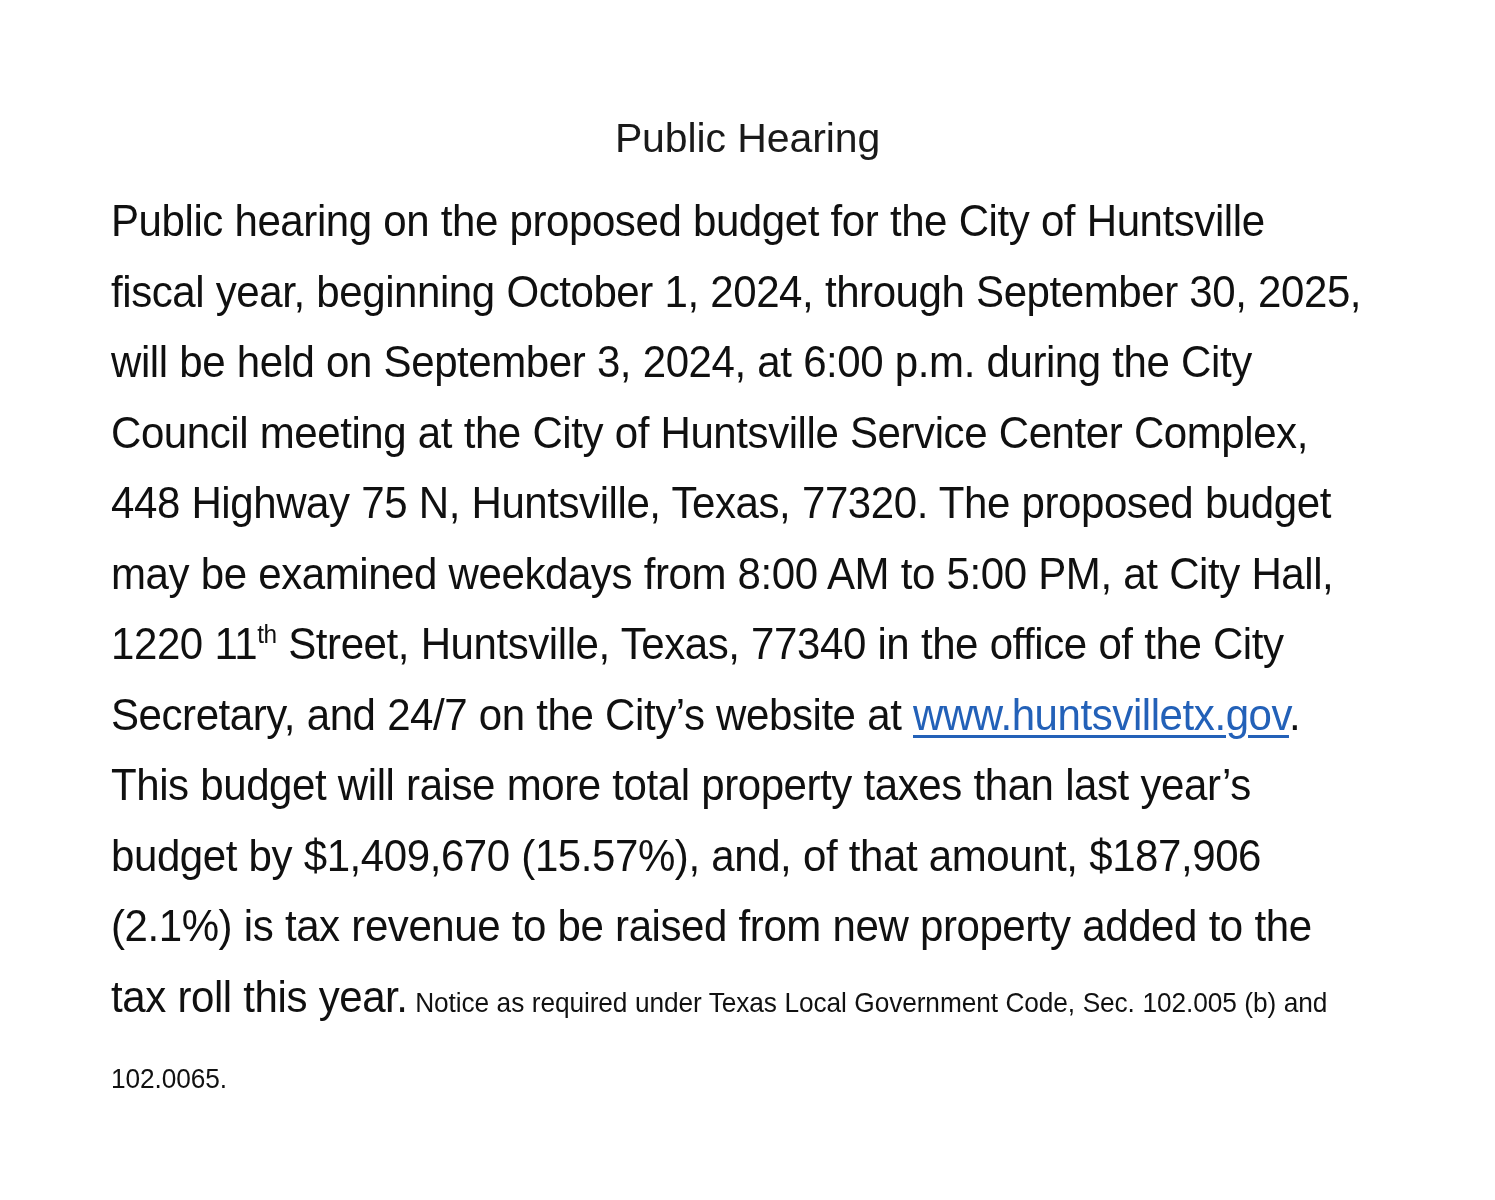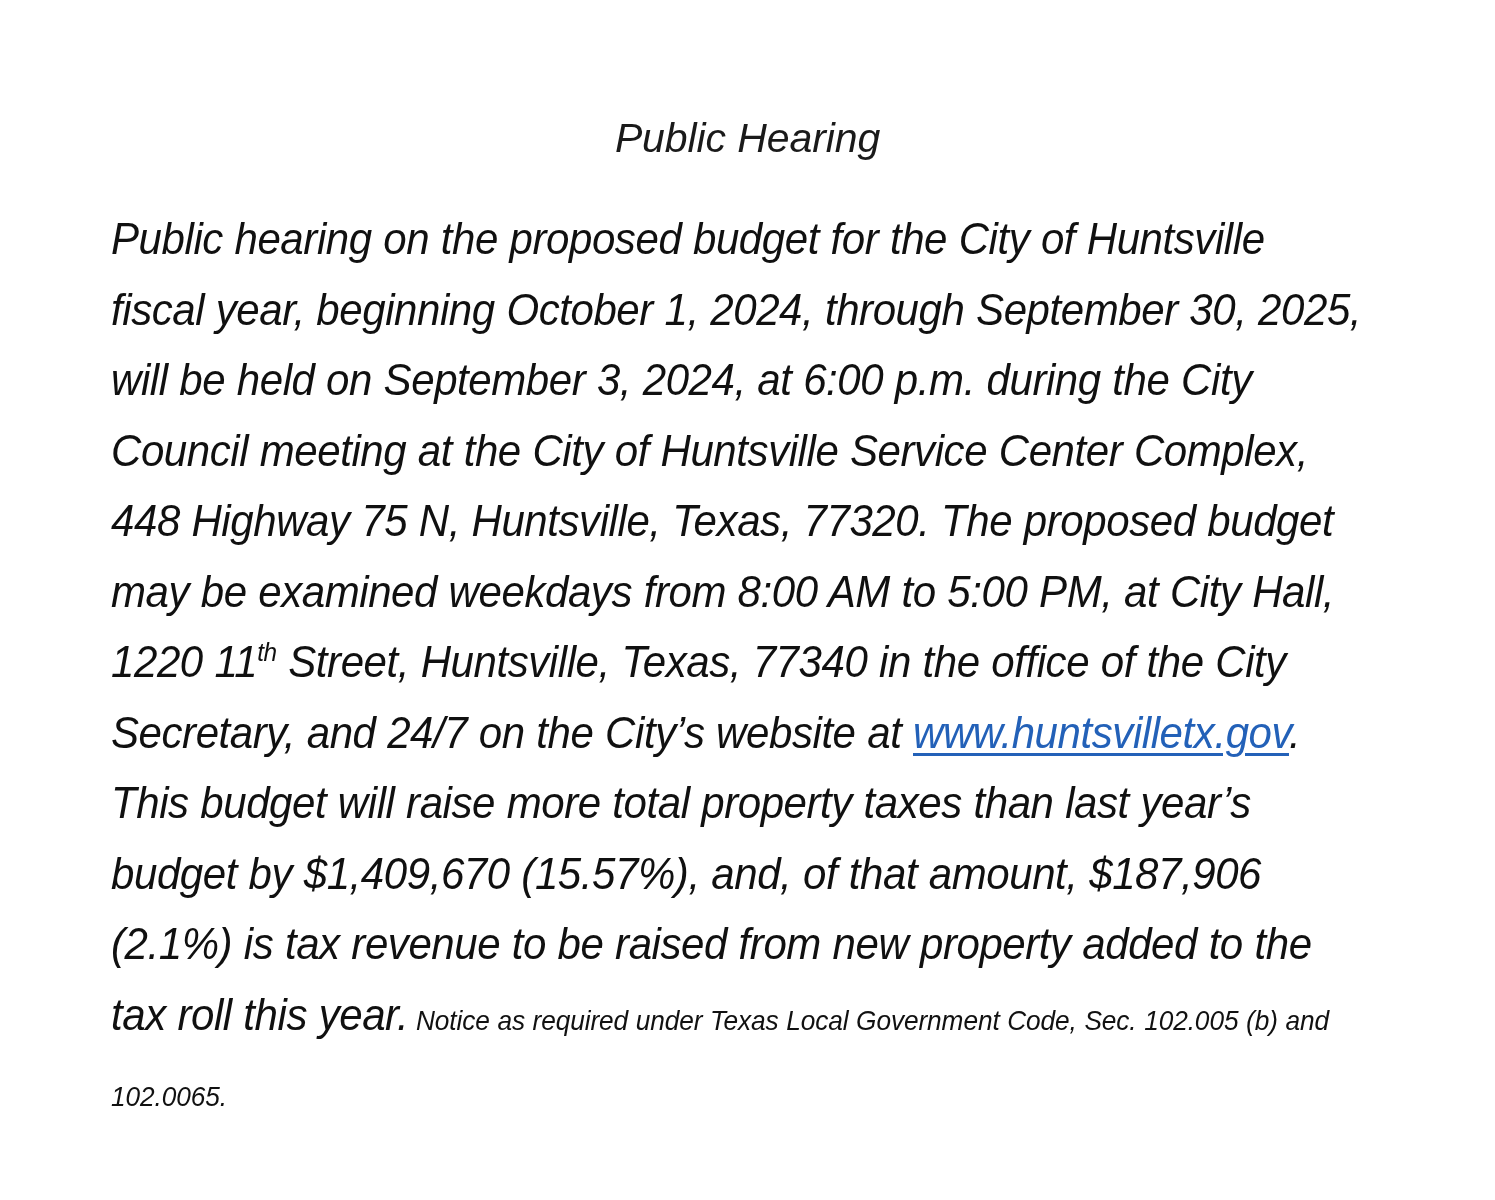--- a/index.html
+++ b/index.html
@@ -16,41 +16,40 @@
     -webkit-font-smoothing: antialiased;
   }
 
   #page {
     position: relative;
     width: 1495px;
     height: 1200px;
     background: #ffffff;
     box-sizing: border-box;
     overflow: hidden;
-    font-style: italic;
   }
 
   
   .doc-title {
     position: absolute;
     top: 88px;
     left: 0;
     width: 1495px;
     text-align: center;
     font-size: 41px;
     font-weight: 400;
     line-height: 1.15;
     letter-spacing: -0.1px;
     color: #1a1a1a;
   }
 
   
   .body-block {
     position: absolute;
-    top: 204px;
+    top: 186px;
     left: 111px;
     width: 1310px;
   }
 
   .para {
     margin: 0;
     font-size: 44px;
     line-height: 70.5px;
     font-weight: 400;
     color: #101010;

